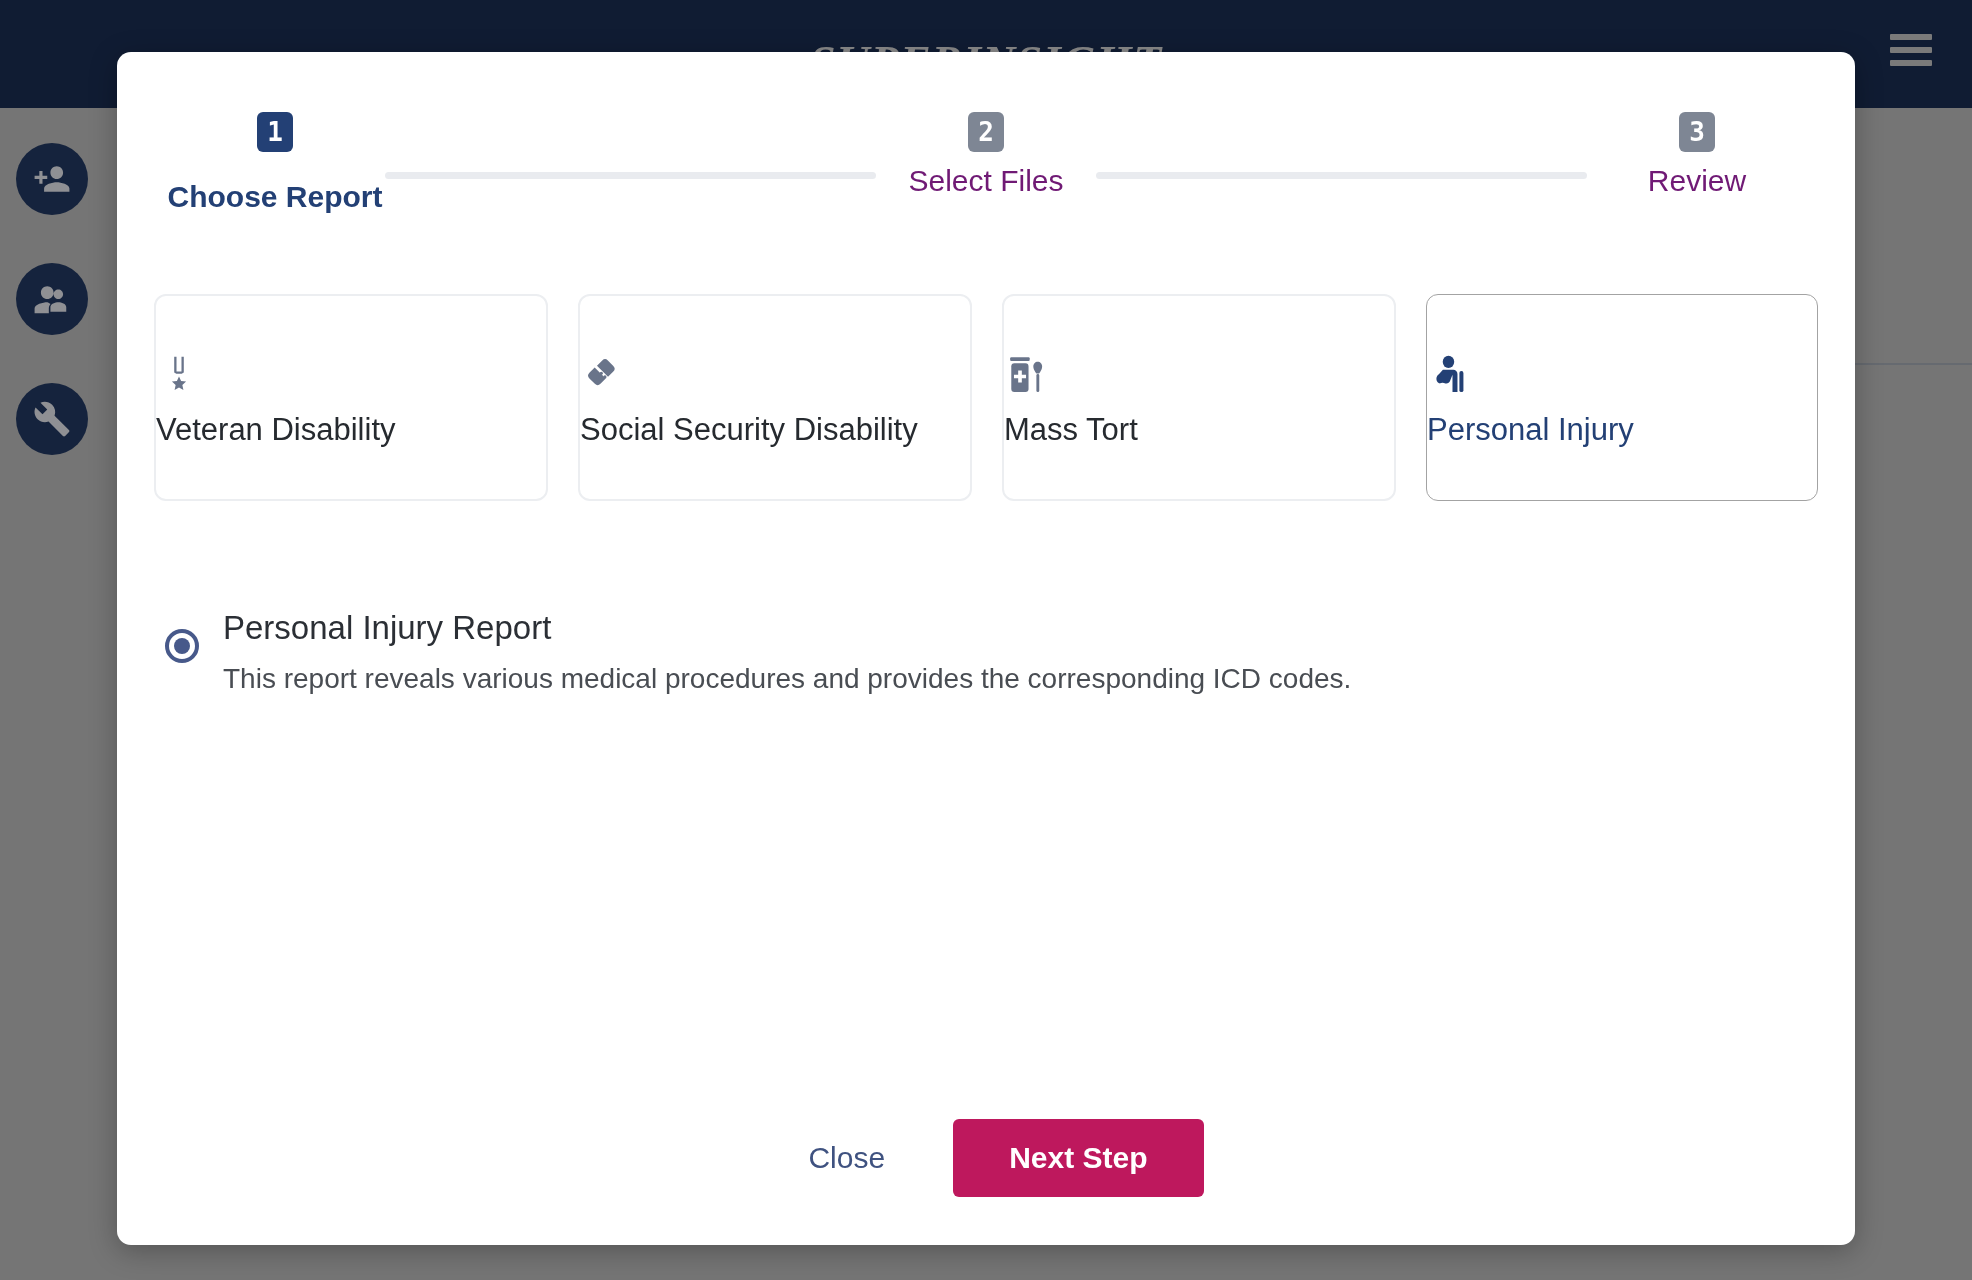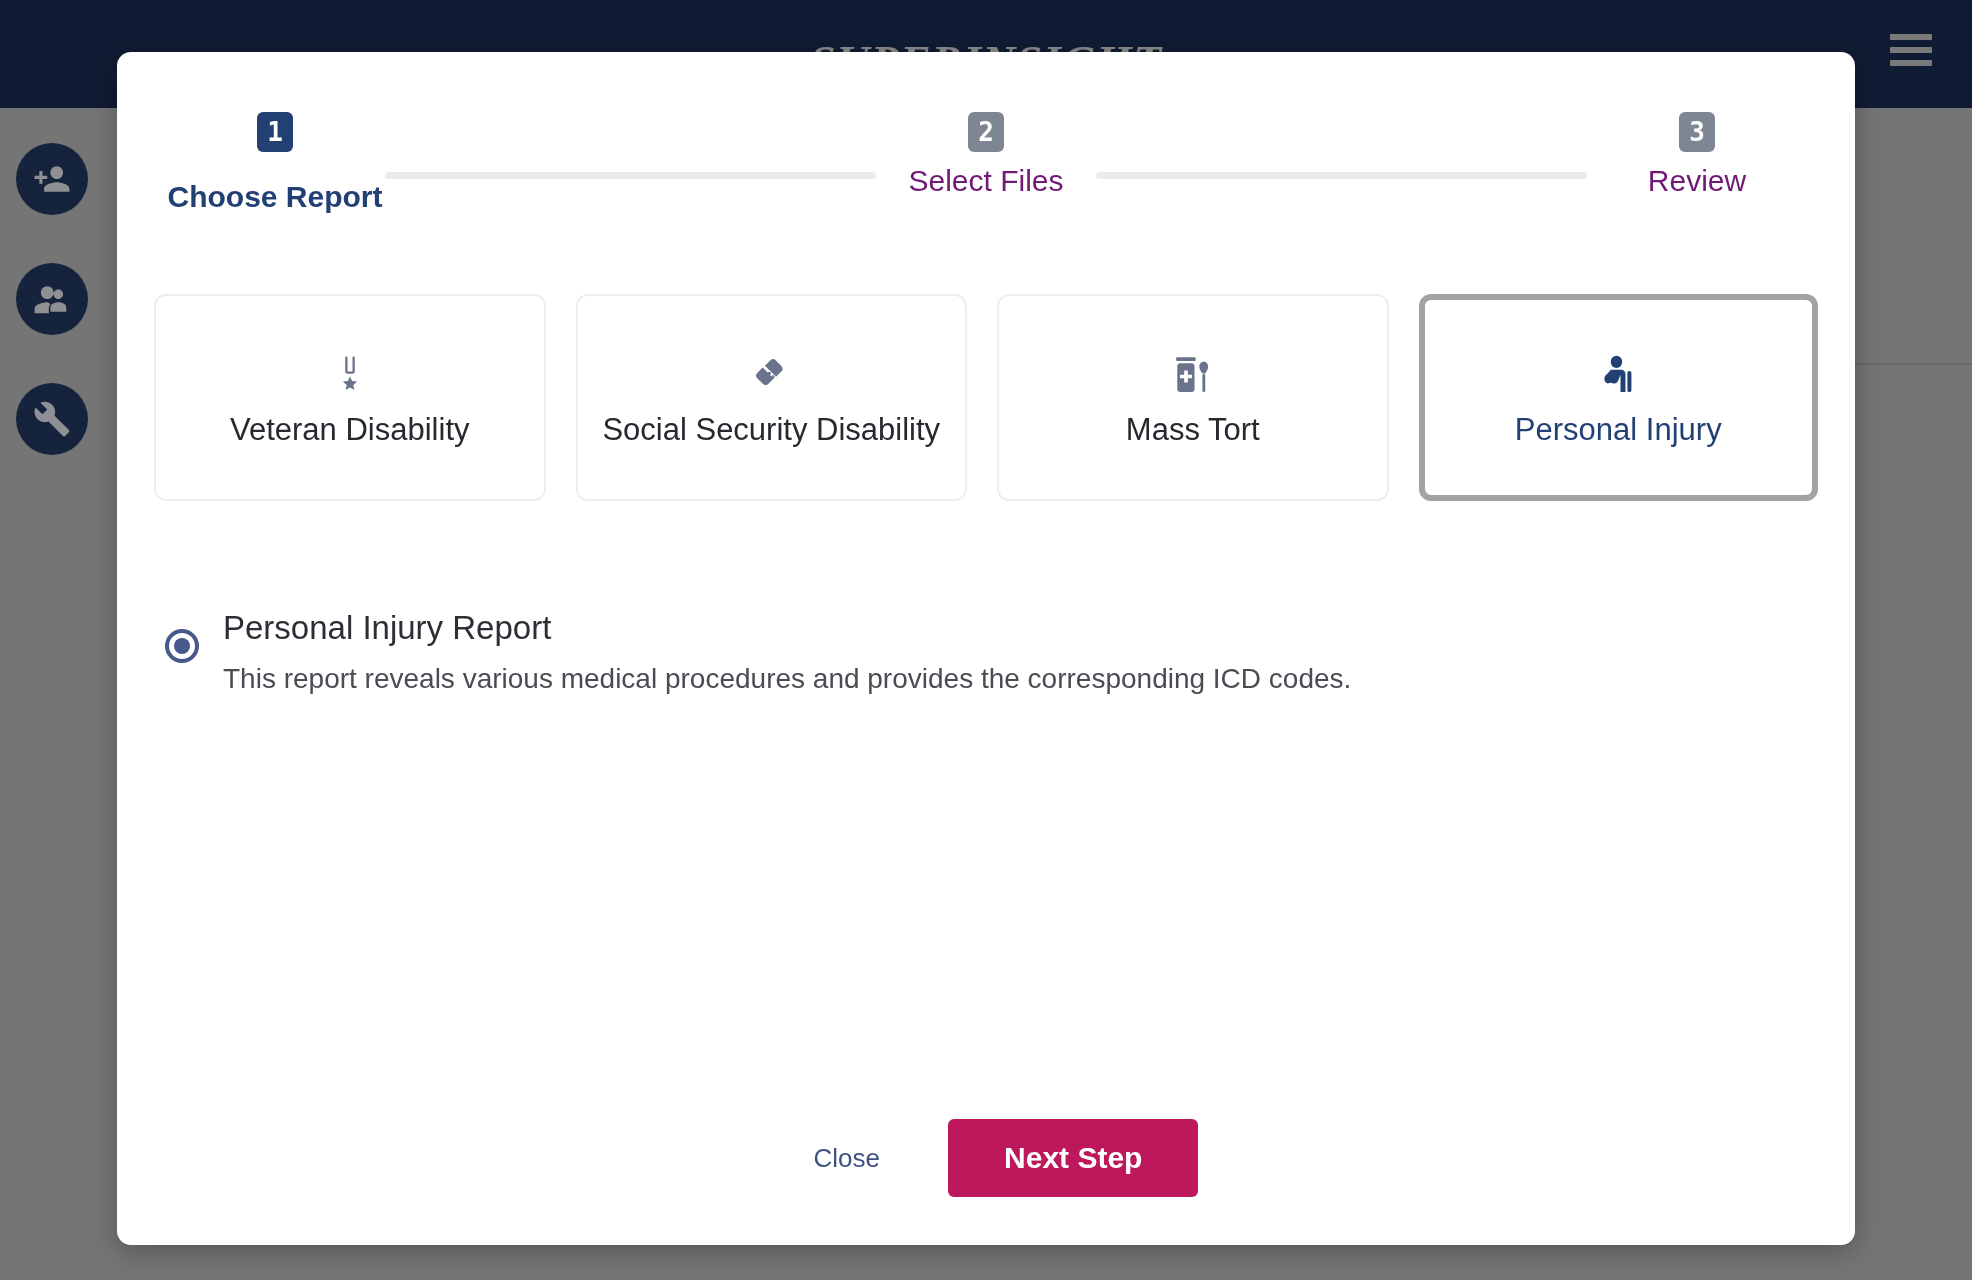--- a/index.html
+++ b/index.html
@@ -185,26 +185,26 @@
   }
 
   .report-card {
     flex: 1 1 0;
     height: 207px;
     border-radius: 12px;
     border: 2px solid #eceef1;
     background: #ffffff;
     display: flex;
     flex-direction: column;
-    align-items: center;
+    align-items: flex-start;
     justify-content: center;
     cursor: pointer;
   }
   .report-card.selected {
-    border: 6px solid #a3a3a3;
+    border: 1px solid #a3a3a3;
   }
 
   .report-card-icon { height: 56px; display: flex; align-items: center; justify-content: center; }
   .report-card-icon svg { width: 46px; height: 46px; fill: #69748a; }
   .report-card.selected .report-card-icon svg { fill: #234075; }
 
   .report-card-label {
     margin-top: 8px;
     font-size: 31px;
     color: #262a2f;
@@ -267,21 +267,21 @@
     display: flex;
     align-items: center;
     justify-content: center;
     gap: 28px;
   }
 
   #close-button {
     background: transparent;
     border: none;
     color: #3f5280;
-    font-size: 26px;
+    font-size: 30px;
     font-family: "Liberation Sans", sans-serif;
     padding: 18px 40px;
     cursor: pointer;
   }
 
   #next-step-button {
     background: #be185d;
     border: none;
     border-radius: 6px;
     color: #ffffff;

